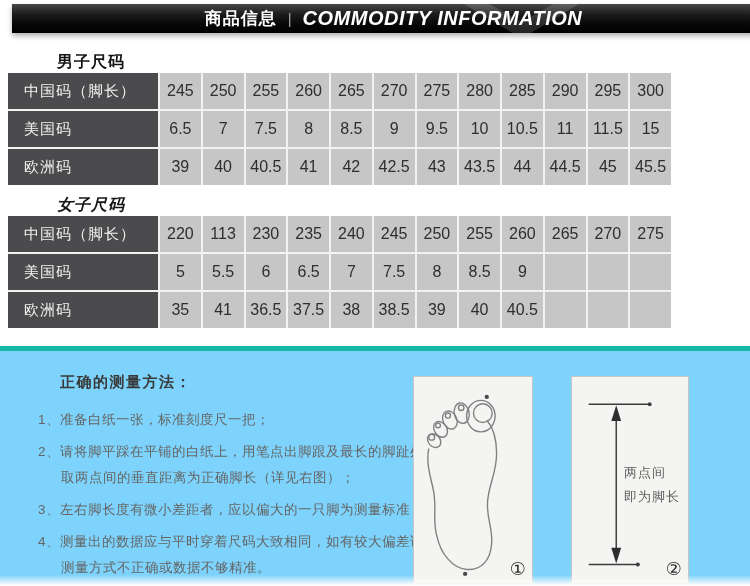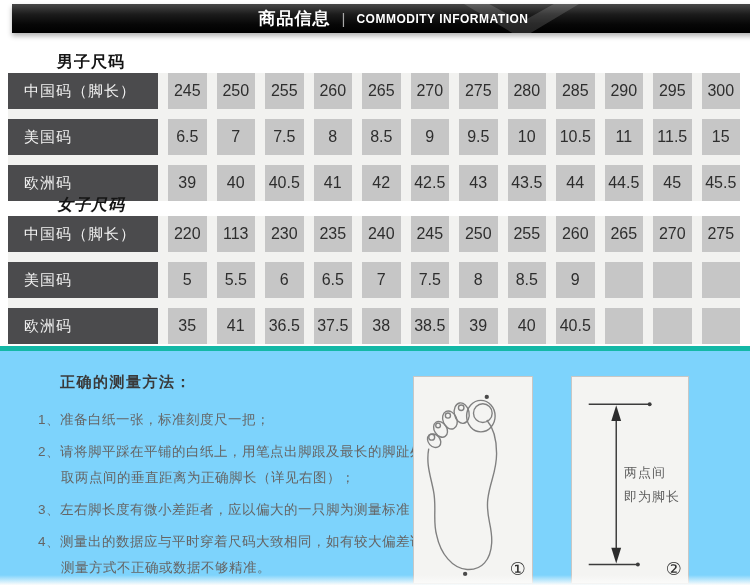--- a/index.html
+++ b/index.html
@@ -11,35 +11,35 @@
   
   .topbar {
     position:absolute; left:12px; top:4px; width:750px; height:29px;
     background:linear-gradient(180deg,#484848 0%,#1c1c1c 35%,#070707 70%,#000 100%);
     display:flex; align-items:center; color:#fff;
     box-shadow:0 3px 5px rgba(0,0,0,.30);
     justify-content:center;
   }
   .topbar .zh  { font-size:17px; font-weight:bold; margin-left:13px; letter-spacing:1px; }
   .topbar .sep { margin:0 11px; color:#a8a8a8; font-size:15px; font-weight:300; }
-  .topbar .en  { font-size:12px; font-weight:bold; letter-spacing:.5px; }
+  .topbar .en  { font-size:20px; font-weight:bold; font-style:italic; letter-spacing:.5px; }
   .topbar .mark {
     position:absolute; left:452px; top:0; width:115px; height:100%;
     background:rgba(255,255,255,.14);
     clip-path:polygon(0 0, 42% 100%, 58% 100%, 100% 0, 78% 0, 50% 62%, 22% 0);
   }
 
   
   .tbl-title { position:absolute; left:57px; font-size:16px; font-weight:bold; color:#141414; letter-spacing:1px; }
   #men-title   { top:52px; }
   #women-title { top:195px;font-style:italic; }
 
   .size-table {
-    position:absolute; left:8px; width:732px;
-    display:grid; grid-template-columns:150px repeat(12,1fr); gap:10px;
+    position:absolute; left:8px; width:663px;
+    display:grid; grid-template-columns:150px repeat(12,1fr); gap:2px;
     background:#f2f2f0;
   }
   #men-table   { top:73px; }
   #women-table { top:216px; }
   .rowlabel {
     background:#4b4b4d; color:#f2f2f2; font-size:15px; height:36px;
     display:flex; align-items:center; padding-left:16px; box-sizing:border-box;
     letter-spacing:1px; white-space:nowrap;
   }
   .cell {

